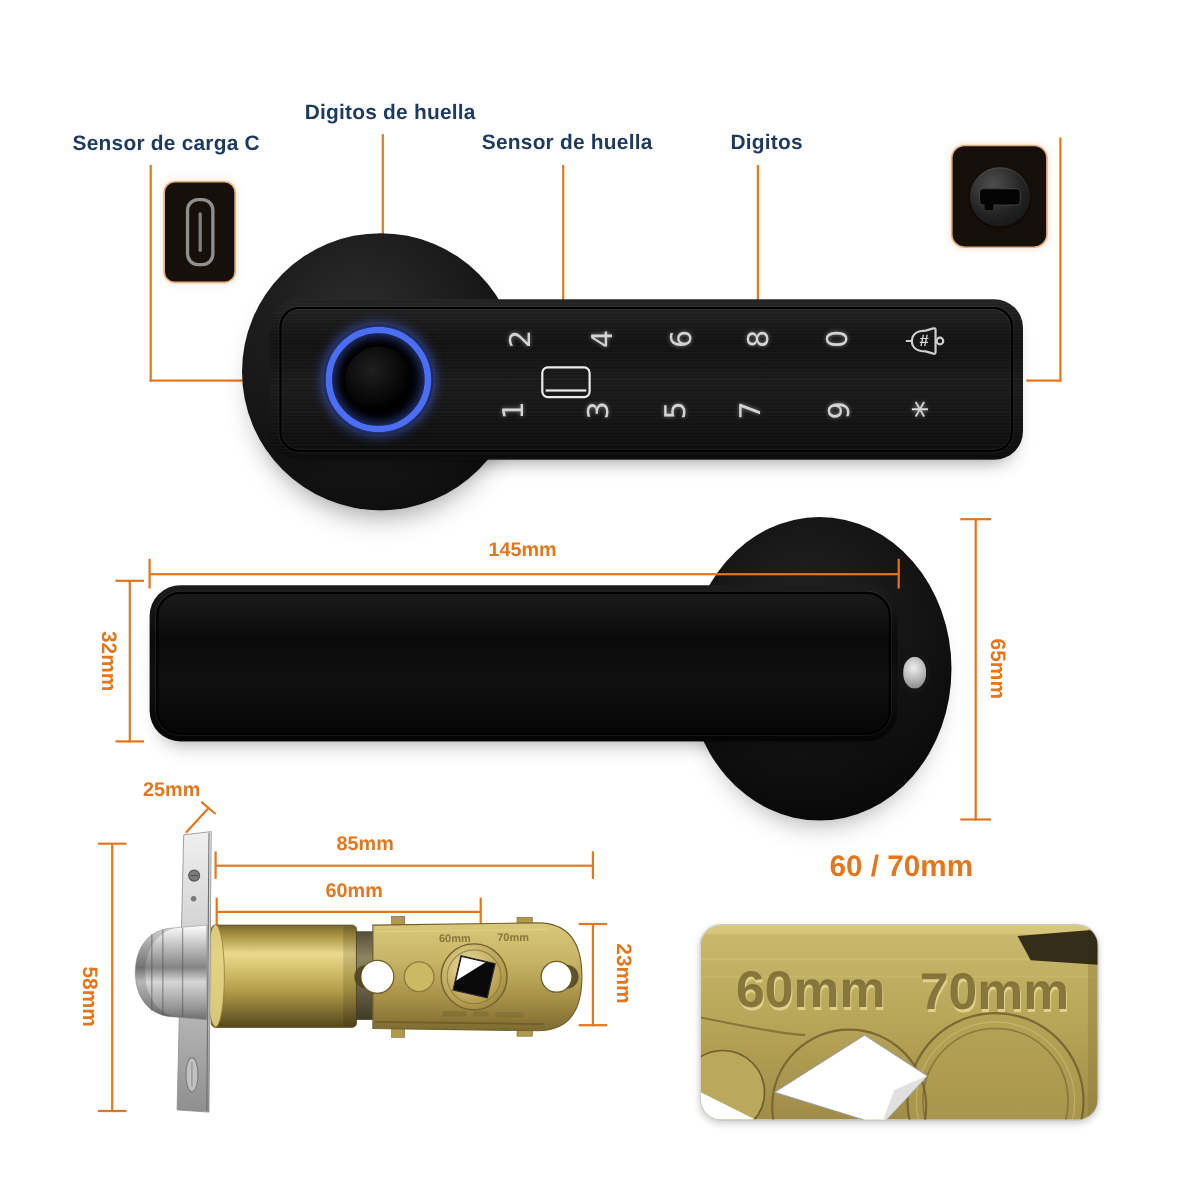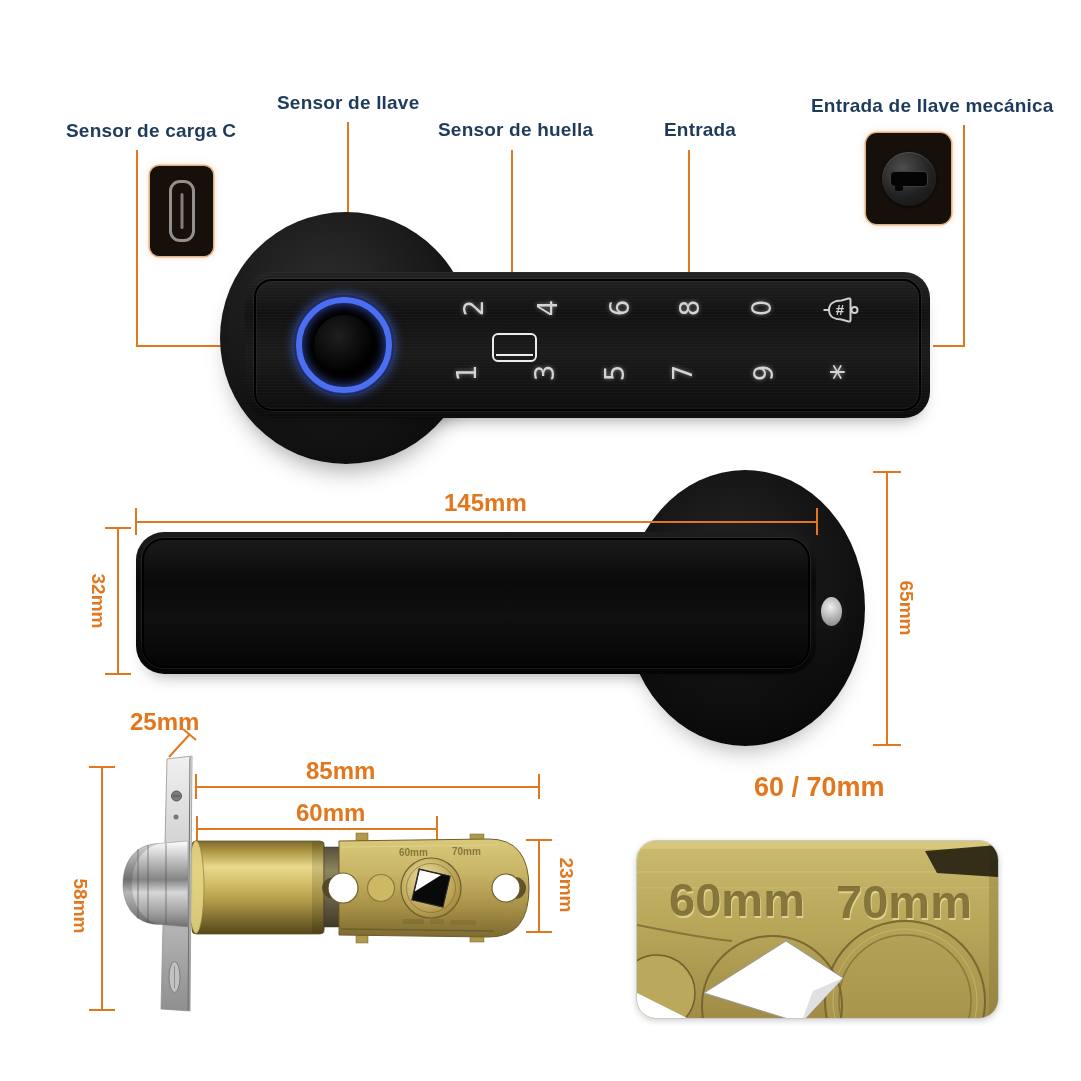--- a/index.html
+++ b/index.html
@@ -1,21 +1,21 @@
 <!DOCTYPE html>
 <html><head>
 <meta charset="utf-8">
 <style>
   html,body{margin:0;padding:0;background:#fff;}
   .canvas{position:relative;width:1081px;height:1081px;background:#ffffff;
           font-family:"Liberation Sans",sans-serif;overflow:hidden;}
 
   
   .lblN{position:absolute;font-weight:700;font-size:19px;color:#1e3a5c;white-space:nowrap;letter-spacing:.2px;}
-  .lblO{position:absolute;font-weight:700;font-size:24px;color:#e2771d;white-space:nowrap;}
+  .lblO{position:absolute;font-weight:700;font-size:18px;color:#e2771d;white-space:nowrap;}
   .lblO.big{font-size:27px;}
   .lblOv{position:absolute;font-weight:700;font-size:19px;color:#e2771d;white-space:nowrap;
          width:80px;text-align:center;transform:rotate(90deg);}
 
   
   .ol{position:absolute;background:#e2771d;}
 
   
   .icon-sq{position:absolute;background:#170f09;border-radius:9px;
            box-shadow:0 0 0 1.5px rgba(205,115,30,.5),0 0 8px rgba(205,115,30,.3);}
@@ -73,24 +73,23 @@
   .inset{position:absolute;border-radius:20px;overflow:hidden;border:1px solid #c9c9c9;
          box-shadow:0 2px 6px rgba(0,0,0,.18);}
   svg{display:block;}
 </style>
 </head>
 <body>
 
 <div class="canvas">
 
   <div class="lblN" style="left:66px;top:120px">Sensor de carga C</div>
-  <div class="lblN" style="left:277px;top:92px">Sensor de llave</div>
+  <div class="lblN" style="left:277px;top:92px">Digitos de huella</div>
   <div class="lblN" style="left:438px;top:119px">Sensor de huella</div>
-  <div class="lblN" style="left:664px;top:119px">Entrada</div>
-  <div class="lblN" style="left:811px;top:95px">Entrada de llave mecánica</div>
+  <div class="lblN" style="left:664px;top:119px">Digitos</div>
 
   <div class="ol" style="left:136px;top:150px;width:2px;height:197px"></div>
   <div class="ol" style="left:136px;top:345px;width:108px;height:2px"></div>
   <div class="ol" style="left:347px;top:122px;width:2px;height:210px"></div>
   <div class="ol" style="left:511px;top:150px;width:2px;height:183px"></div>
   <div class="ol" style="left:688px;top:150px;width:2px;height:150px"></div>
   <div class="ol" style="left:963px;top:125px;width:2px;height:222px"></div>
   <div class="ol" style="left:933px;top:345px;width:32px;height:2px"></div>
 
   <div class="icon-sq" style="left:150px;top:166px;width:63px;height:90px">

